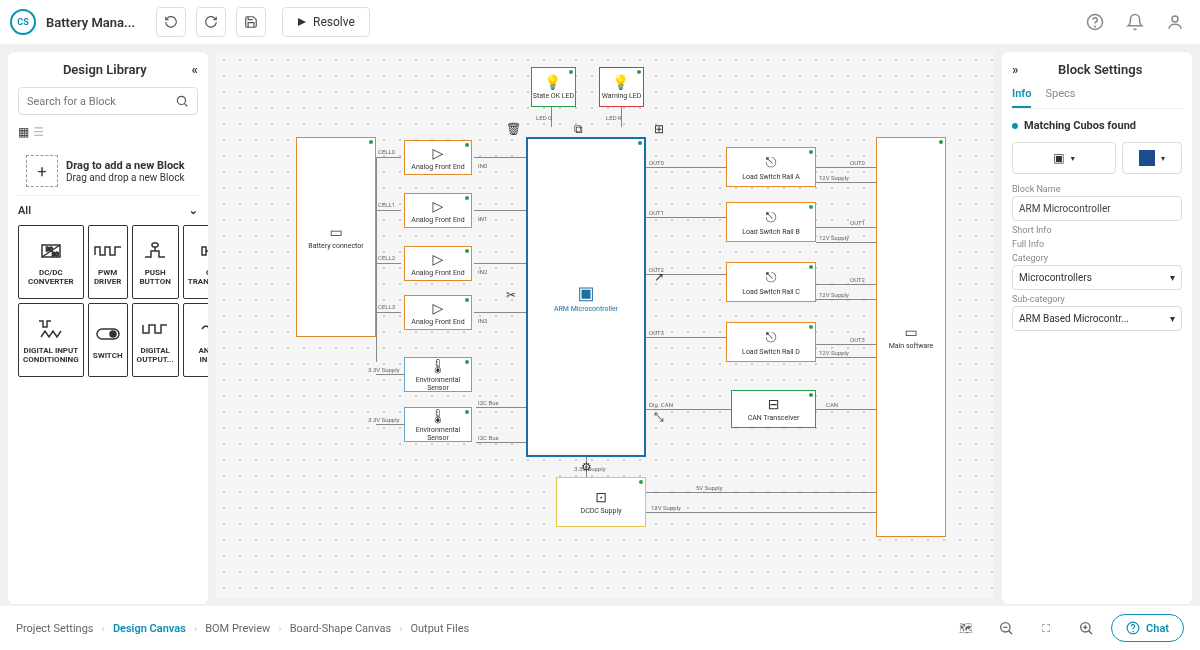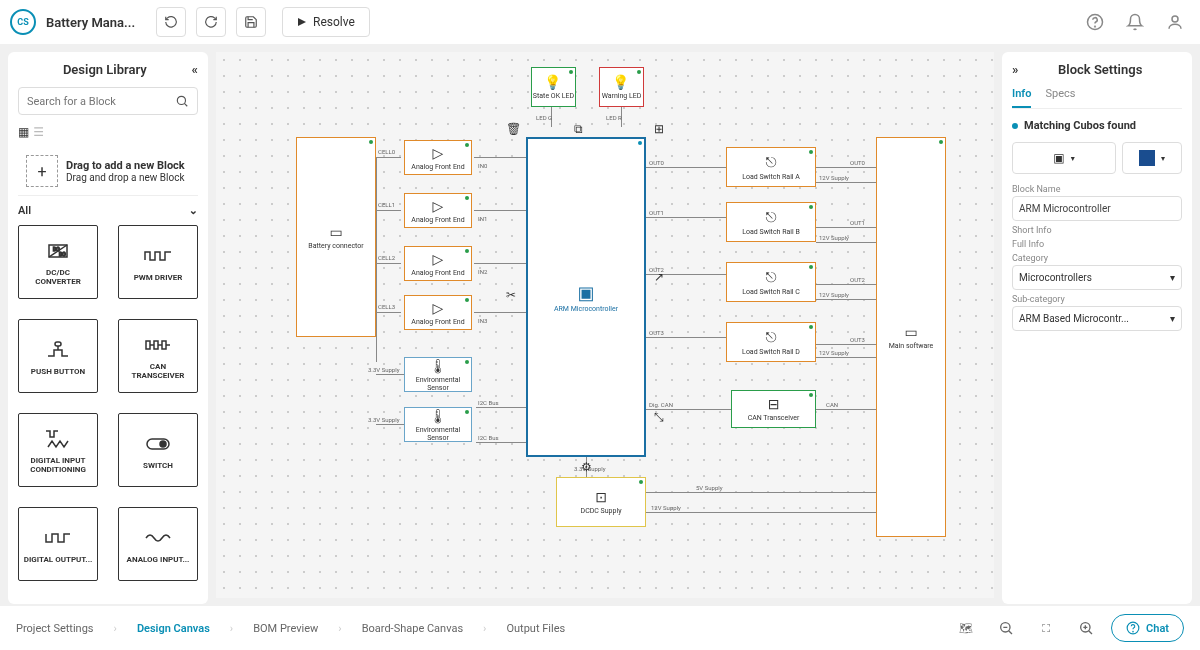--- a/index.html
+++ b/index.html
@@ -15,21 +15,21 @@
 .sidebar{width:200px;background:#fff;margin:8px 0 0 8px;border-radius:6px;padding:10px;overflow-y:auto;height:552px}
 .sb-header{display:flex;align-items:center;justify-content:space-between;font-weight:600;font-size:13px;margin-bottom:10px}
 .search-box{display:flex;align-items:center;border:1px solid #ddd;border-radius:4px;padding:6px 8px;margin-bottom:10px}
 .search-box input{border:none;outline:none;flex:1;font-size:11px}
 .view-toggle{display:flex;gap:4px;margin-bottom:8px}
 .drag-new{display:flex;align-items:center;gap:8px;padding:8px;border-bottom:1px solid #eee;margin-bottom:8px}
 .plus-box{width:32px;height:32px;border:1px dashed #999;display:flex;align-items:center;justify-content:center;font-size:16px}
 .drag-new-txt{font-size:10px}
 .drag-new-txt b{font-size:11px;display:block}
 .filter-row{display:flex;align-items:center;justify-content:space-between;font-size:11px;font-weight:600;margin-bottom:8px}
-.blocks-grid{display:grid;grid-template-columns:1fr 1fr;gap:20px}
+.blocks-grid{display:grid;grid-template-columns:1fr 1fr 1fr 1fr;gap:4px}
 .blk{border:1px solid #333;border-radius:2px;height:74px;display:flex;flex-direction:column;align-items:center;justify-content:center;cursor:move;padding:4px}
 .blk-ico{height:28px;display:flex;align-items:center;justify-content:center;font-size:18px}
 .blk-lbl{font-size:8px;font-weight:700;text-align:center;margin-top:4px;line-height:1.1}
 .canvas{flex:1;position:relative;margin:8px;background:#f5f5f5;background-image:radial-gradient(#ccc 1px,transparent 1px);background-size:16px 16px;overflow:hidden}
 .node{position:absolute;border:1px solid;background:#fff;display:flex;flex-direction:column;align-items:center;justify-content:center;font-size:7px;text-align:center}
 .node .dot{position:absolute;top:2px;right:2px;width:4px;height:4px;border-radius:50%}
 .node-ico{font-size:14px;margin-bottom:2px}
 .port-label{position:absolute;font-size:6px;color:#666}
 .wire{position:absolute;background:#888;z-index:0}
 .rightpanel{width:190px;background:#fff;margin:8px 8px 0 0;border-radius:6px;padding:10px;height:552px;overflow-y:auto}
@@ -41,21 +41,21 @@
 .matching-dot{width:6px;height:6px;border-radius:50%;background:#0a8fb5}
 .picker-row{display:flex;gap:6px;margin-bottom:10px}
 .picker{flex:1;border:1px solid #ddd;border-radius:4px;height:32px;display:flex;align-items:center;justify-content:center;gap:6px;cursor:pointer}
 .color-picker{width:60px;border:1px solid #ddd;border-radius:4px;height:32px;display:flex;align-items:center;justify-content:center;gap:6px;cursor:pointer}
 .swatch{width:16px;height:16px;background:#1a4d8f}
 .field{margin-bottom:4px}
 .field-lbl{font-size:9px;color:#888;margin-bottom:2px}
 .field-val{border:1px solid #ddd;border-radius:4px;padding:6px;font-size:10px;color:#444}
 .field-txt{min-height:70px}
 .select{border:1px solid #ddd;border-radius:4px;padding:6px;font-size:10px;display:flex;justify-content:space-between;align-items:center;cursor:pointer}
-.bottombar{height:44px;background:#fff;display:flex;align-items:center;padding:8px 16px;gap:20px;font-size:11px}
+.bottombar{height:44px;background:#fff;display:flex;align-items:center;padding:8px 16px;gap:8px;font-size:11px}
 .crumb{color:#666;cursor:pointer}
 .crumb.active{color:#0a8fb5;font-weight:600}
 .sep{color:#ccc}
 .bb-right{margin-left:auto;display:flex;align-items:center;gap:10px}
 .chat-btn{display:flex;align-items:center;gap:6px;border:1px solid #0a8fb5;color:#0a8fb5;padding:6px 14px;border-radius:16px;cursor:pointer;font-weight:600}
 .toolbar-v{position:absolute;display:flex;flex-direction:column;gap:8px}
 svg{display:block}
 </style>
 </head>
 <body>

